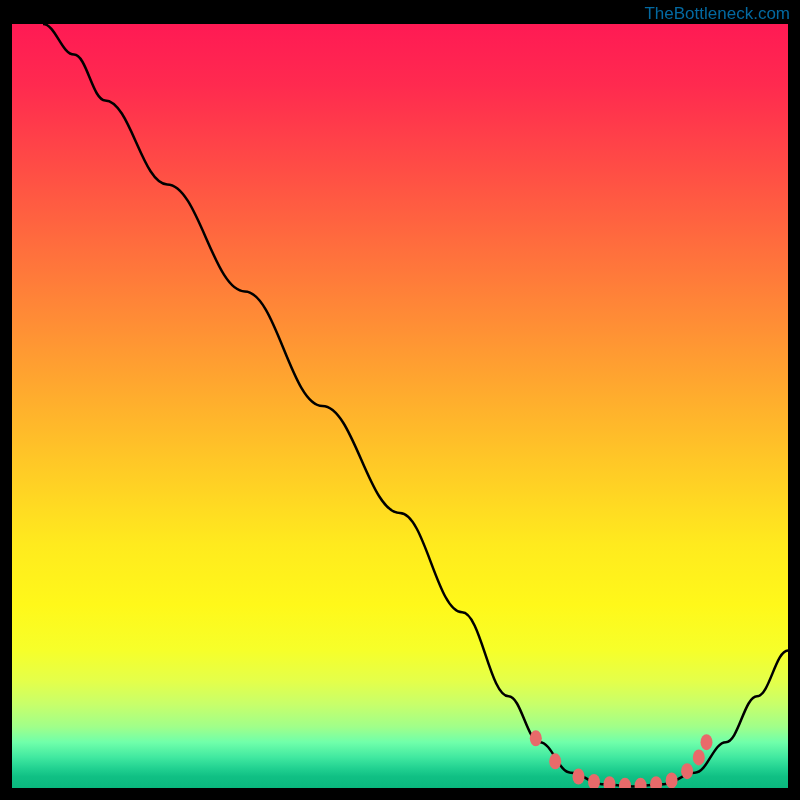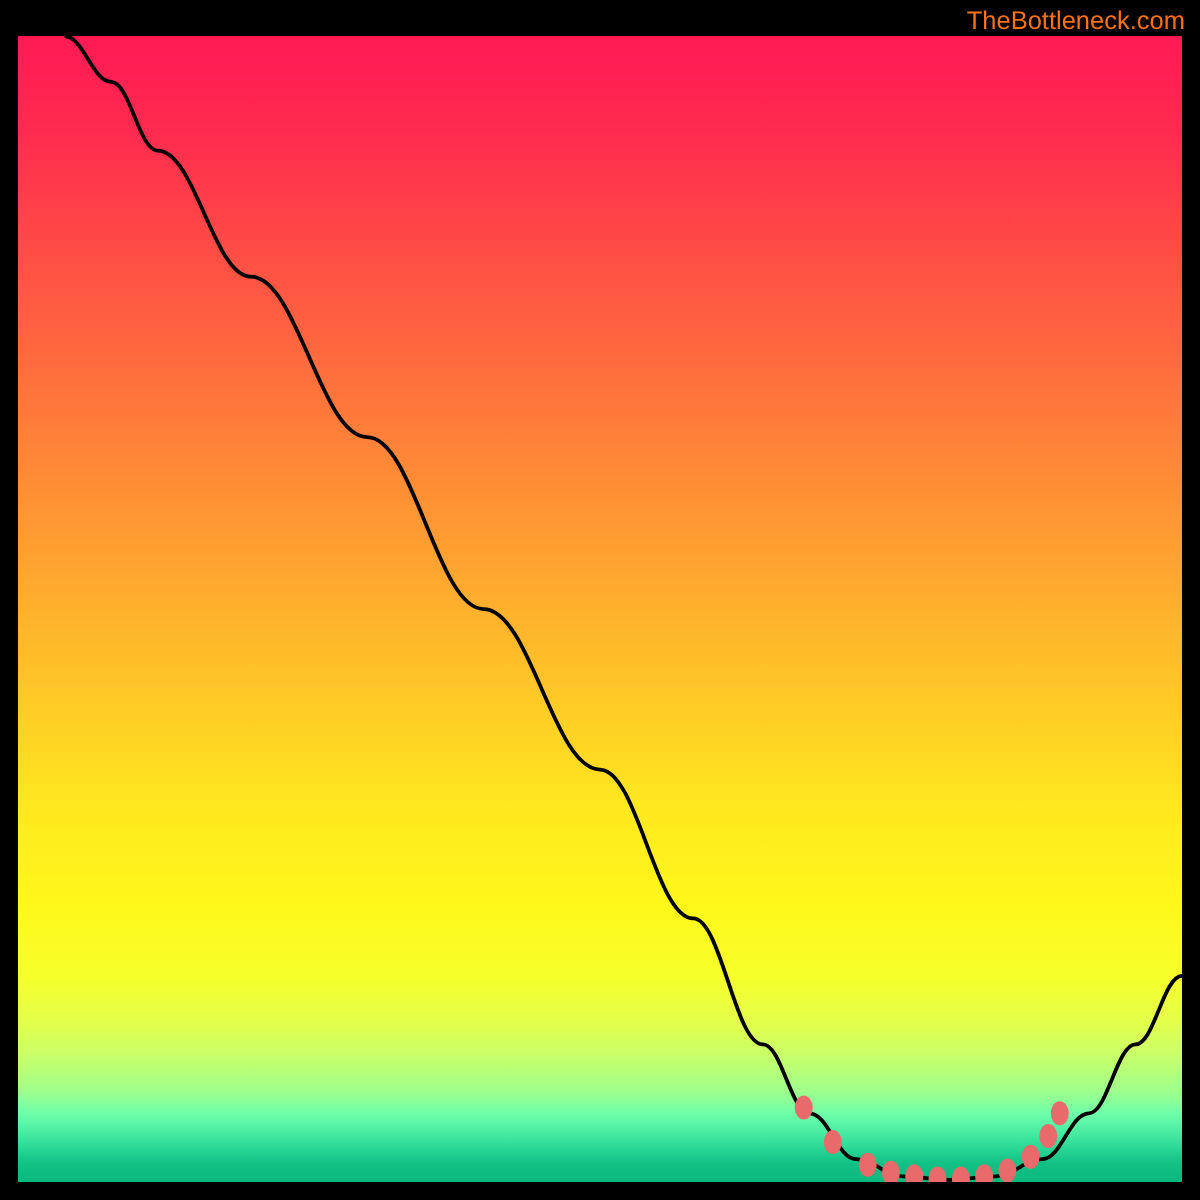--- a/index.html
+++ b/index.html
@@ -64,21 +64,21 @@
     stroke-width: 2.5;
   }
   .dot {
     fill: #e86a6a;
     stroke: none;
   }
   .watermark {
     position: absolute;
     top: 4px;
     right: 10px;
-    color: #f97316;
+    color: #0369a1;
     font-size: 17px;
     font-family: Arial, sans-serif;
   }
 </style>
 </head>
 <body>
 
 <div class="frame">
   <div class="plot-area">
     <div class="gradient"></div>

